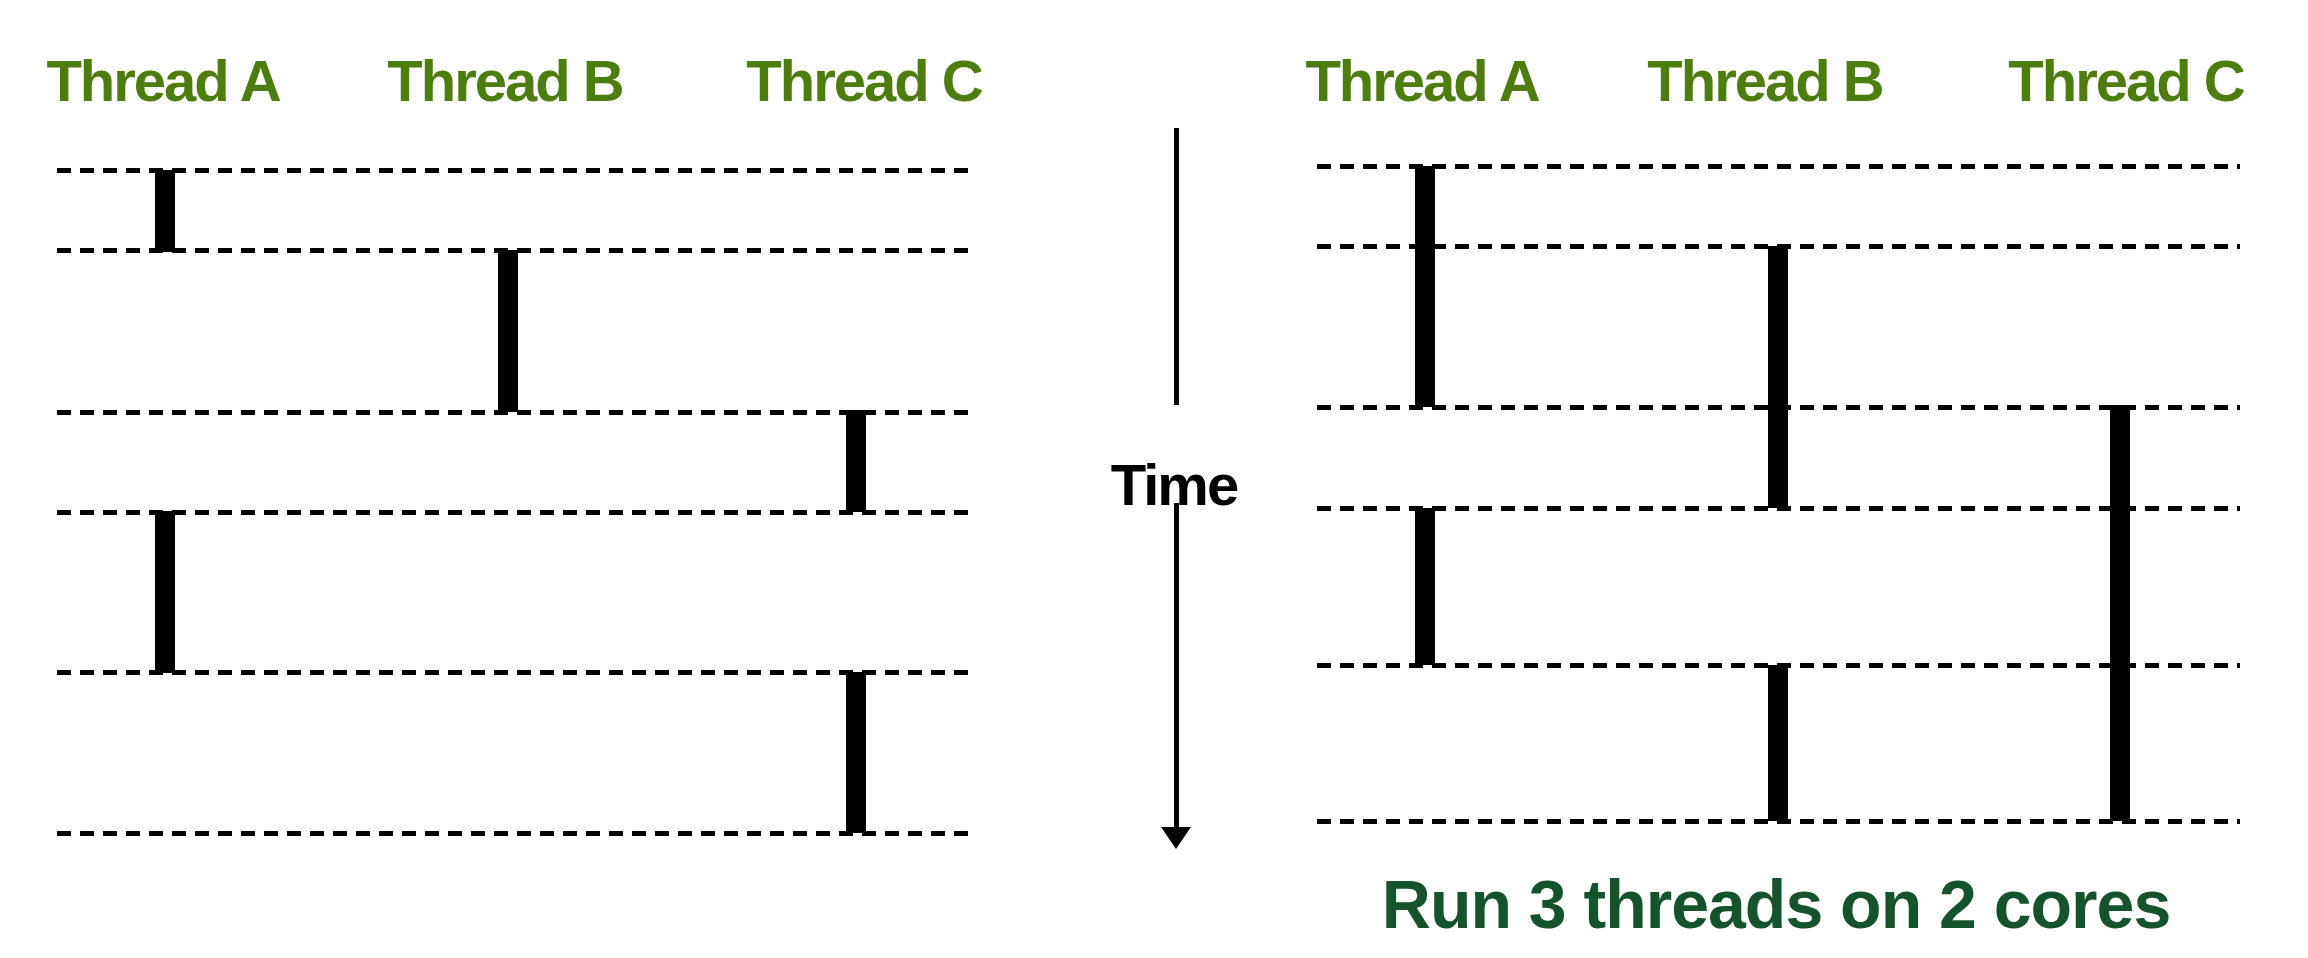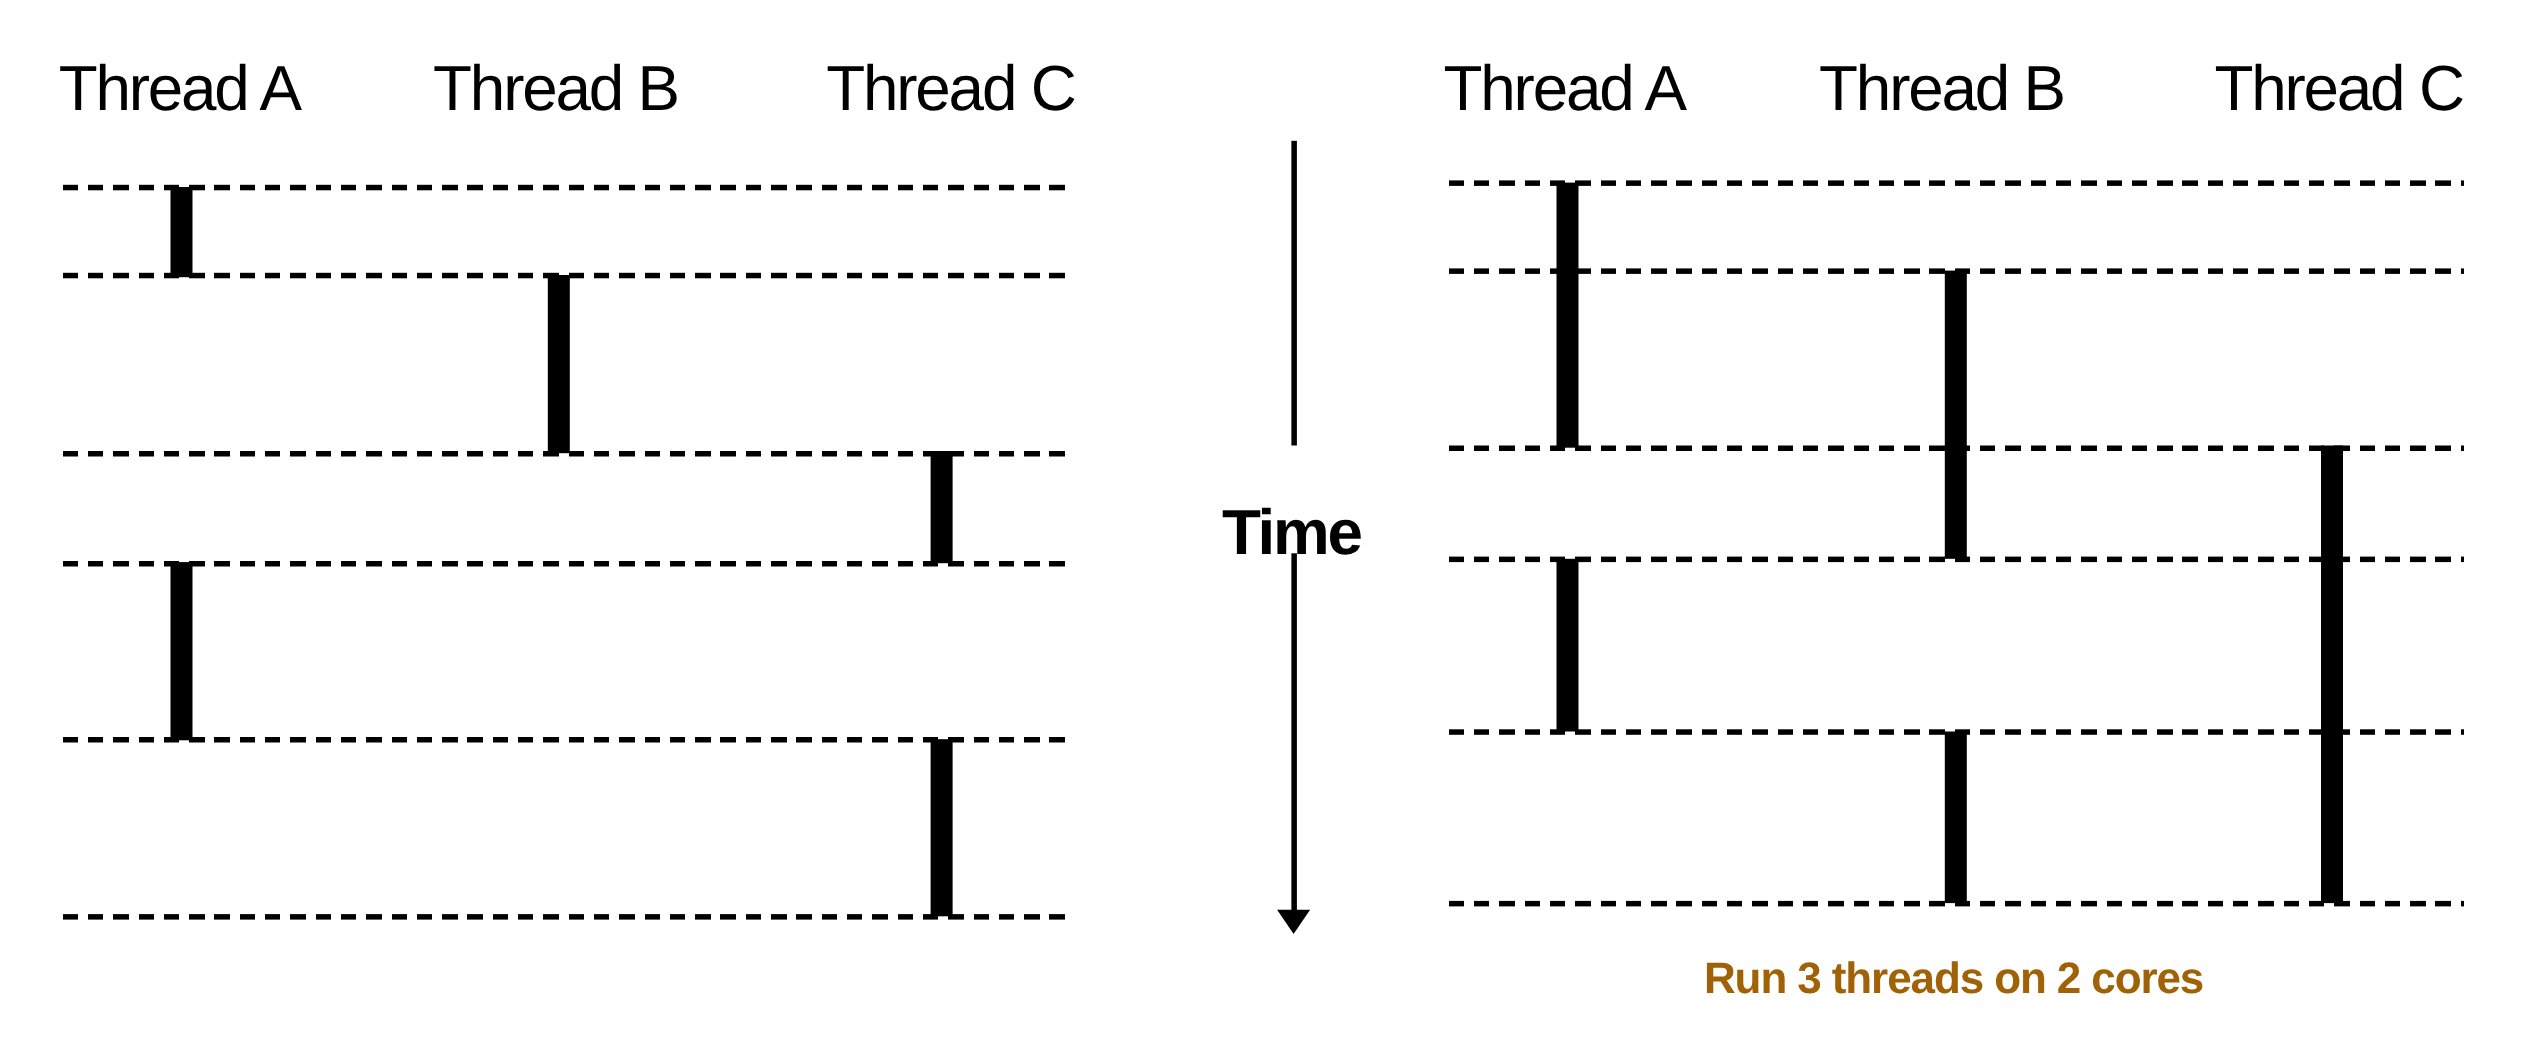--- a/index.html
+++ b/index.html
@@ -12,23 +12,23 @@
     position: relative;
     width: 2308px;
     height: 958px;
     background: #ffffff;
     overflow: hidden;
   }
   .thread-label {
     position: absolute;
     transform: translateX(-50%);
     font-size: 58px;
-    font-weight: normal;
+    font-weight: bold;
     letter-spacing: -2px;
-    color: #000000;
+    color: #4d7c0f;
     white-space: nowrap;
     line-height: 1;
   }
   .dashline {
     position: absolute;
     height: 5px;
     background: repeating-linear-gradient(
       to right,
       #000 0px, #000 14px,
       transparent 14px, transparent 23px
@@ -58,24 +58,24 @@
     font-size: 58px;
     font-weight: bold;
     letter-spacing: -2px;
     color: #000;
     line-height: 1;
     white-space: nowrap;
   }
   #panel2-caption {
     position: absolute;
     transform: translateX(-50%);
-    font-size: 40px;
+    font-size: 68px;
     font-weight: bold;
     letter-spacing: -1px;
-    color: #a16207;
+    color: #14532d;
     line-height: 1;
     white-space: nowrap;
   }
 </style>
 </head>
 <body>
 
 <div id="canvas">
 
   <div class="time-line" id="time-line-upper" style="left: 1173.5px; top: 128px; height: 277px;"></div>

